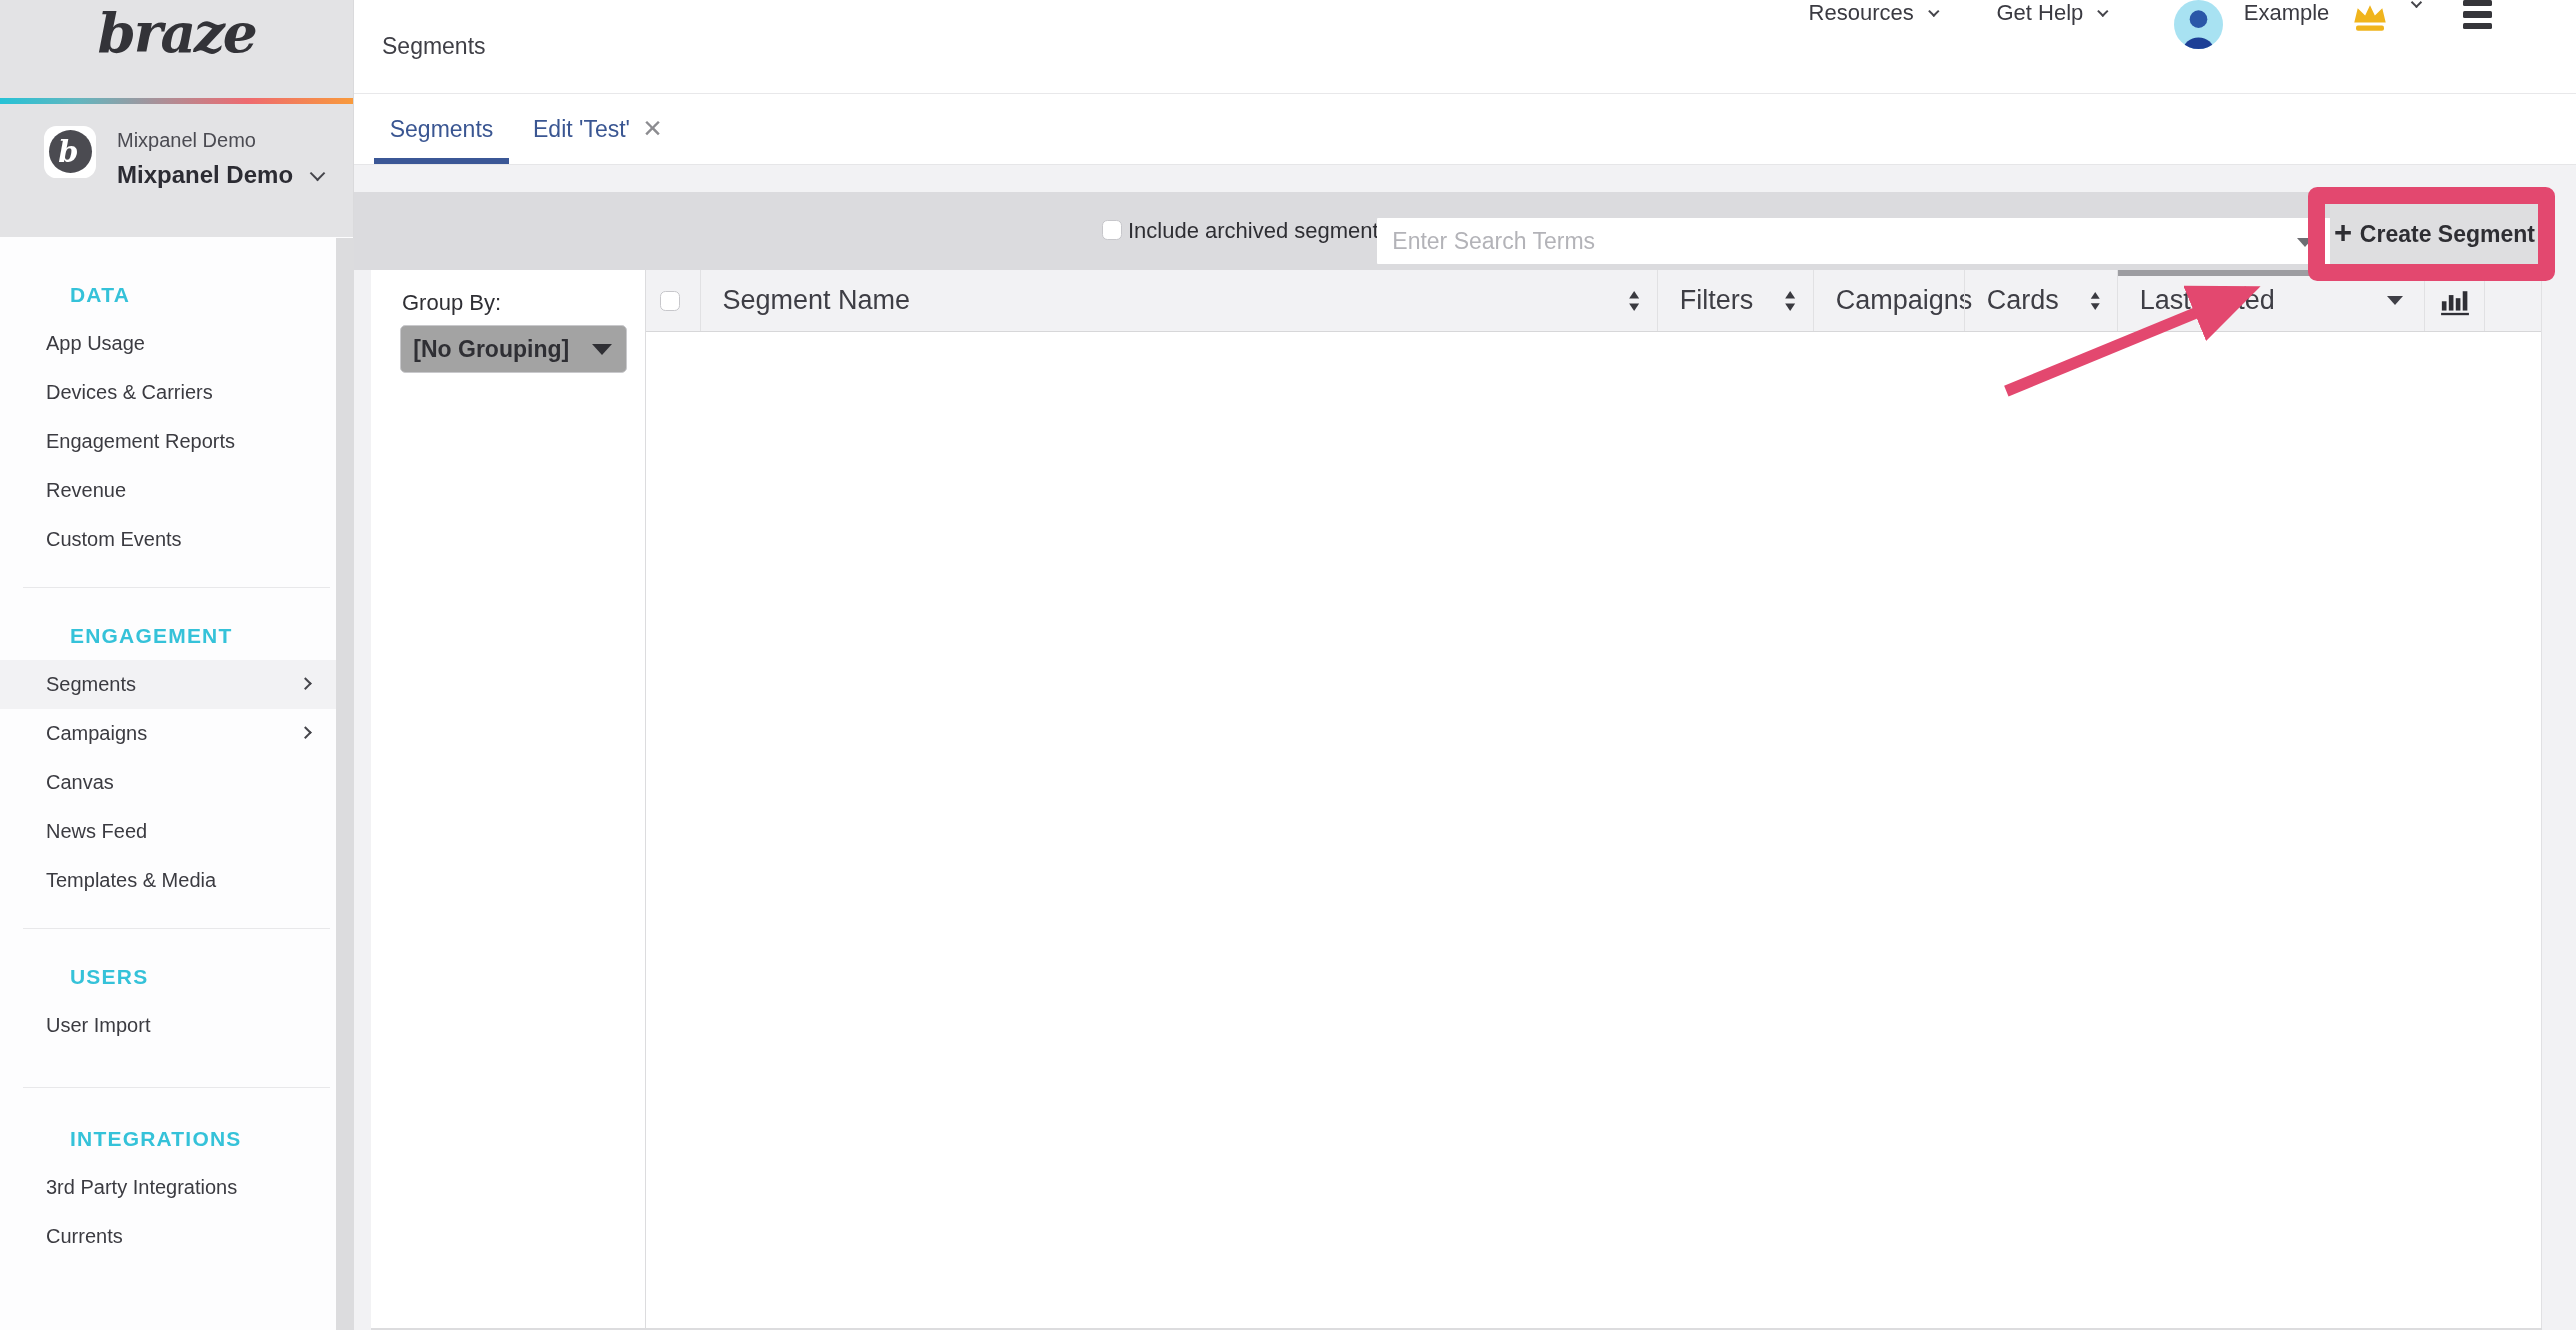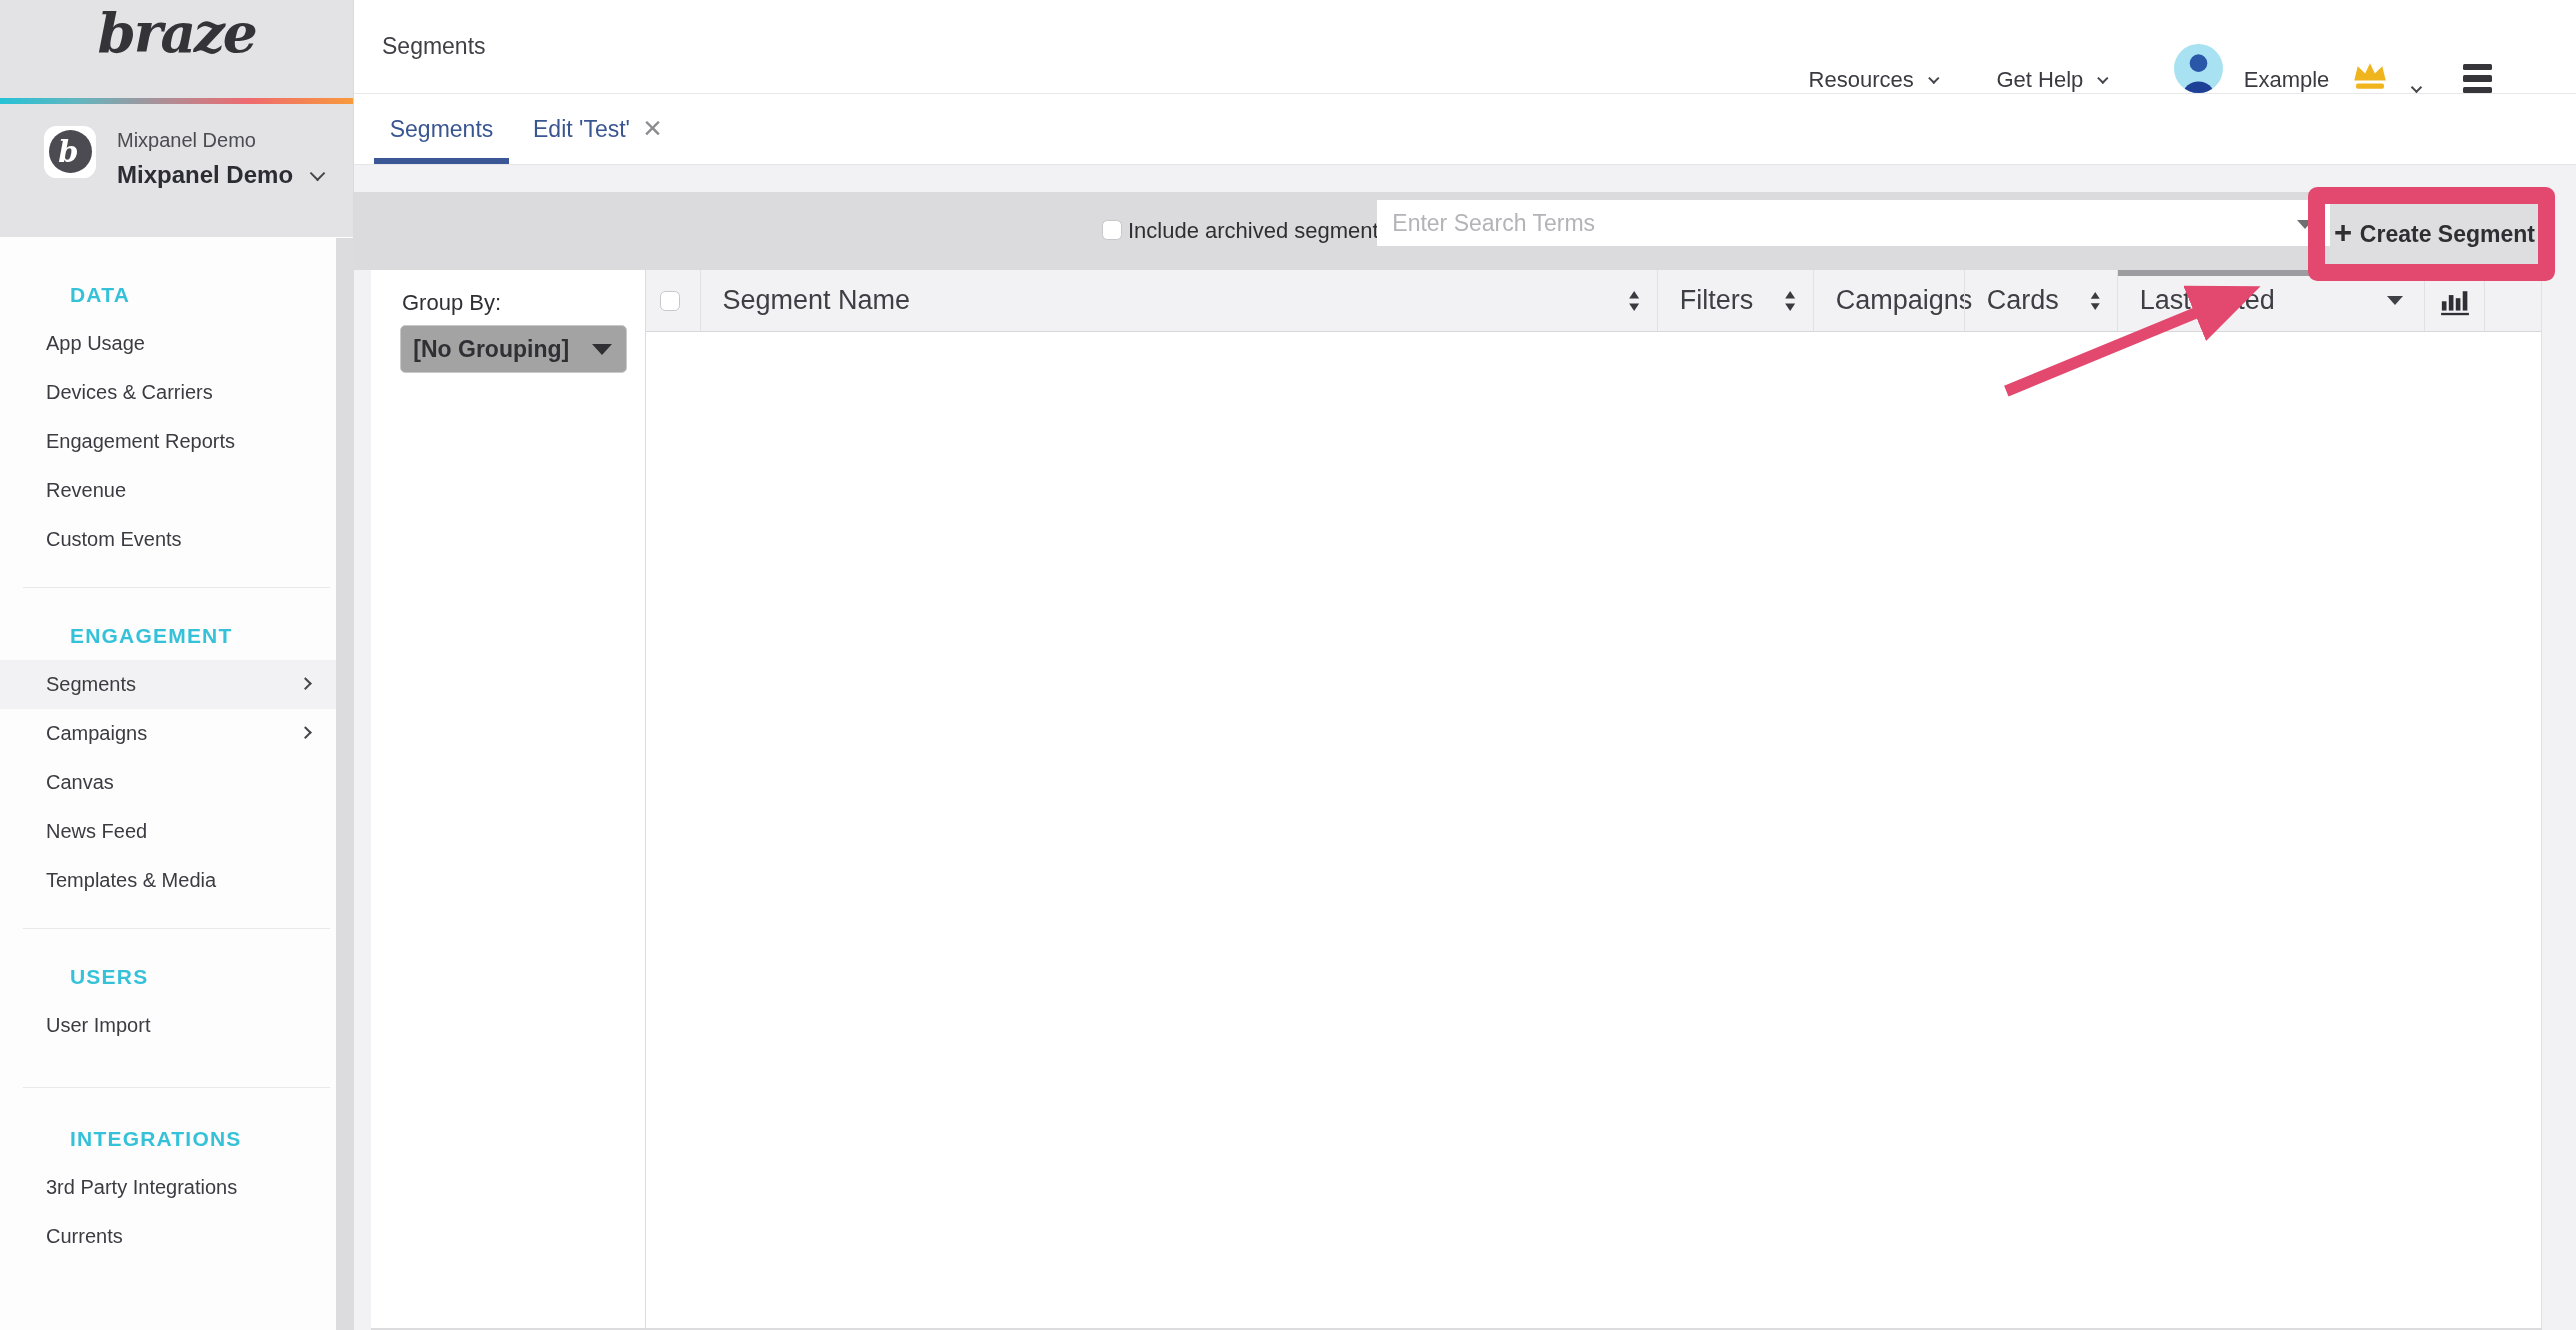--- a/index.html
+++ b/index.html
@@ -41,21 +41,21 @@
   .nav-divider.big { margin-top:37px; margin-bottom:26px; }
   .sidebar-scrollbar { position:absolute; left:336px; top:238px; width:18.4px; height:1093px; background:#dcdcde; }
 
   
   .main { position:absolute; left:354px; top:0; width:2222px; height:1331px; }
   .topbar { position:absolute; left:0; top:0; width:100%; height:94px; background:#ffffff;
             border-bottom:1.5px solid #e8e8ea; }
   .page-title { position:absolute; left:28px; top:0; height:93px; line-height:93px;
                 font-size:23px; color:#3f3f46; }
   .topbar-right { position:absolute; right:84px; top:0; height:93px; display:flex;
-                  align-items:flex-end; gap:21px; }
+                  align-items:flex-start; gap:21px; }
   .menu-link { display:flex; align-items:center; gap:14px; font-size:22px; color:#3a3a41; cursor:pointer; }
   .menu-link .chev { width:8.4px; height:8.4px; transform:rotate(45deg) translateY(-2.3px); }
   .sp60 { width:18.4px; } .sp70 { width:26px; }
   .avatar { width:49px; height:49px; }
   .user-name { font-size:22px; color:#3a3a41; }
   .crown { width:40px; height:35px; }
   .hamburger { width:29px; display:flex; flex-direction:column; gap:5.4px; cursor:pointer; margin-left:23px; }
   .hamburger div { height:6.1px; background:#35353a; border-radius:1.5px; }
 
   .tabbar { position:absolute; left:0; top:94px; width:100%; height:71px; background:#ffffff;
@@ -68,21 +68,21 @@
   .tab-close { font-size:24.5px; font-weight:bold; color:#8c8c90; line-height:1; }
 
   .content { position:absolute; left:0; top:166px; width:100%; height:1165px; background:#f2f2f4; }
 
   .toolbar { position:absolute; left:0; top:26px; width:2188px; height:78px; background:#dbdbde; }
   .checkbox { position:absolute; width:20px; height:20px; background:#ffffff;
               border:1.5px solid #c7c7cb; border-radius:5.4px; cursor:pointer; }
   .archived-cb { left:748px; top:28px; }
   .archived-label { position:absolute; left:774px; top:0; height:78px; line-height:78px;
                     font-size:22px; color:#2e2e33; }
-  .search-box { position:absolute; left:1023px; top:8px; width:1008px; height:46px; background:#ffffff;
+  .search-box { position:absolute; left:1023px; top:26px; width:1008px; height:46px; background:#ffffff;
                 border-radius:1px; }
   .search-input { position:absolute; left:15.3px; top:0; width:797px; height:46px; border:none; outline:none;
                   font-size:23px; color:#3a3a40; background:transparent;
                   font-family:"Liberation Sans","DejaVu Sans",sans-serif; }
   .search-input::placeholder { color:#b3b3b8; opacity:1; }
   .search-caret { position:absolute; right:72px; top:20px; }
   .caret-down { width:0; height:0; border-left:8.4px solid transparent; border-right:8.4px solid transparent;
                 border-top:9.2px solid #6e6e73; }
   .search-icon { position:absolute; right:20px; top:10px; width:26px; height:26px; cursor:pointer; }
   .create-btn { position:absolute; left:1976px; top:11.5px; width:209px; height:61px; background:#dedee0;

